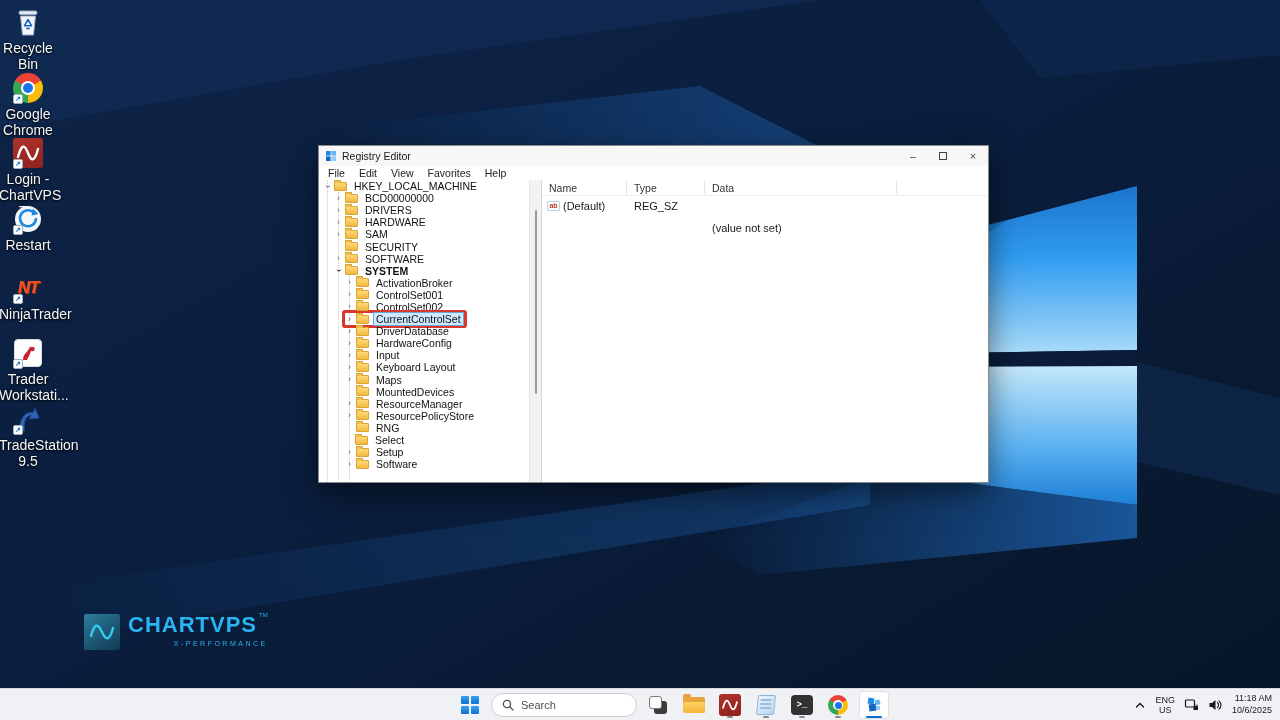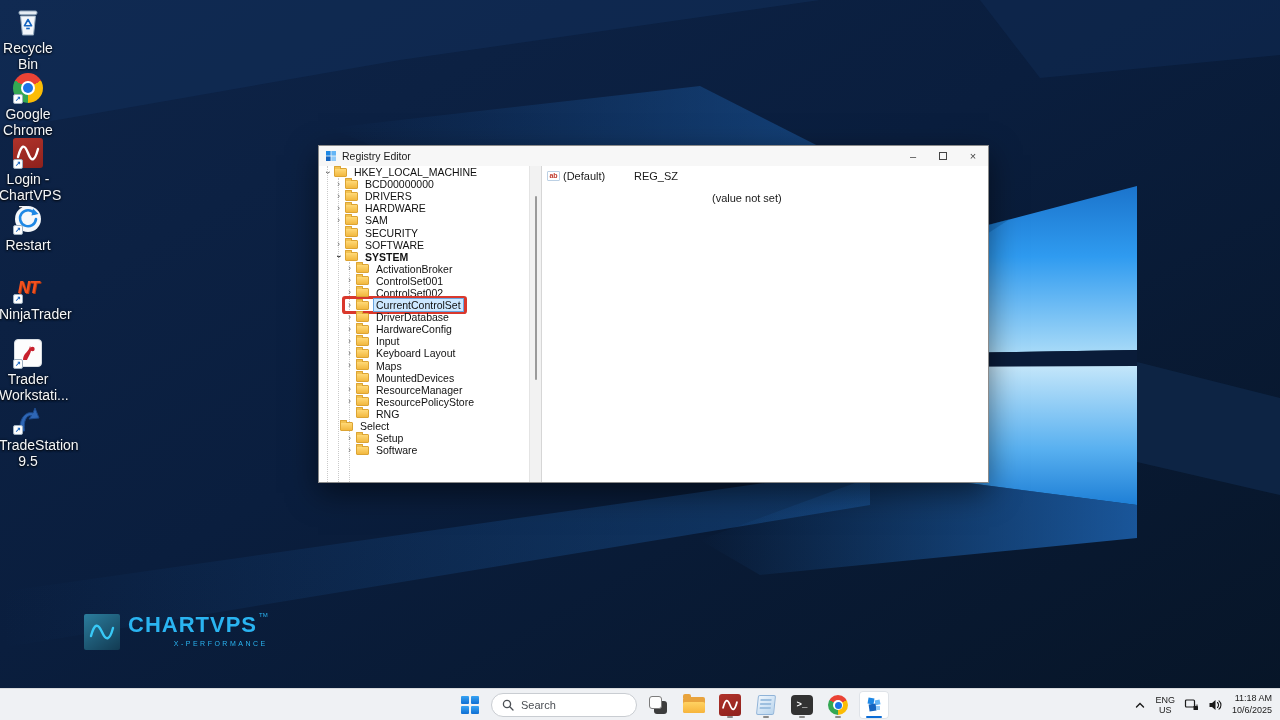--- a/index.html
+++ b/index.html
@@ -260,20 +260,27 @@
     <span class="title-text">Registry Editor</span>
     <div class="win-controls">
       <div class="wc-btn">–</div>
       <div class="wc-btn">
           <span class="wc-max"></span>
         </div>
       <div class="wc-btn">×</div>
     </div>
   </div>
 
+  <div class="menubar">
+    <span class="menu-item">File</span>
+    <span class="menu-item">Edit</span>
+    <span class="menu-item">View</span>
+    <span class="menu-item">Favorites</span>
+    <span class="menu-item">Help</span>
+  </div>
 
 
   <div class="win-body">
     <div class="tree-pane">
       <div class="guide" style="left:8px; top:0; bottom:0;"></div>
       <div class="guide" style="left:19px; top:12px; bottom:0;"></div>
       <div class="guide" style="left:30px; top:96px; bottom:0;"></div>
       <div class="tree-rows" id="tree-rows">
           <div class="tree-row" style="padding-left: 4px;">
             <span class="row-inner">
@@ -415,21 +422,21 @@
               <span class="lbl">ResourcePolicyStore</span>
             </span>
           </div>
           <div class="tree-row" style="padding-left: 26px;">
             <span class="row-inner">
               <span class="chev none">›</span>
               <span class="folder"></span>
               <span class="lbl">RNG</span>
             </span>
           </div>
-          <div class="tree-row" style="padding-left: 10px;">
+          <div class="tree-row" style="padding-left: 25px;">
             <span class="row-inner">
               <span class="chev none">›</span>
               <span class="folder"></span>
               <span class="lbl">Select</span>
             </span>
           </div>
           <div class="tree-row" style="padding-left: 26px;">
             <span class="row-inner">
               <span class="chev collapsed">›</span>
               <span class="folder"></span>
@@ -443,20 +450,28 @@
               <span class="lbl">Software</span>
             </span>
           </div>
         </div>
       <div class="tree-scroll">
         <div class="tree-thumb"></div>
       </div>
     </div>
 
     <div class="list-pane">
+      <div class="list-header">
+        <span class="col-name">Name</span>
+        <span class="col-type">Type</span>
+        <span class="col-data">Data</span>
+        <div class="col-sep" style="left:84px"></div>
+        <div class="col-sep" style="left:162px"></div>
+        <div class="col-sep" style="left:354px"></div>
+      </div>
       <div class="list-row">
         <span class="cell-name">
           <span class="regsz-icon"></span>
           <span>(Default)</span>
         </span>
         <span class="cell-type">REG_SZ</span>
         <span class="cell-data">(value not set)</span>
       </div>
     </div>
   </div>

